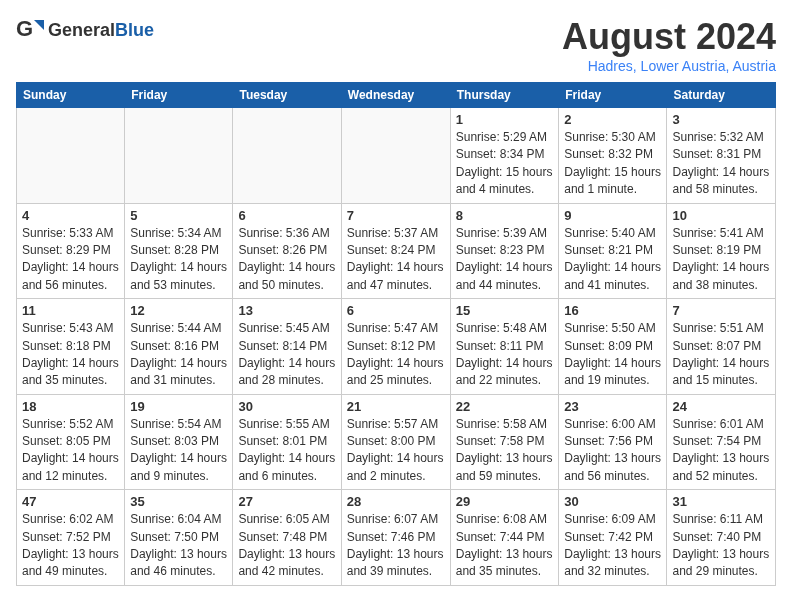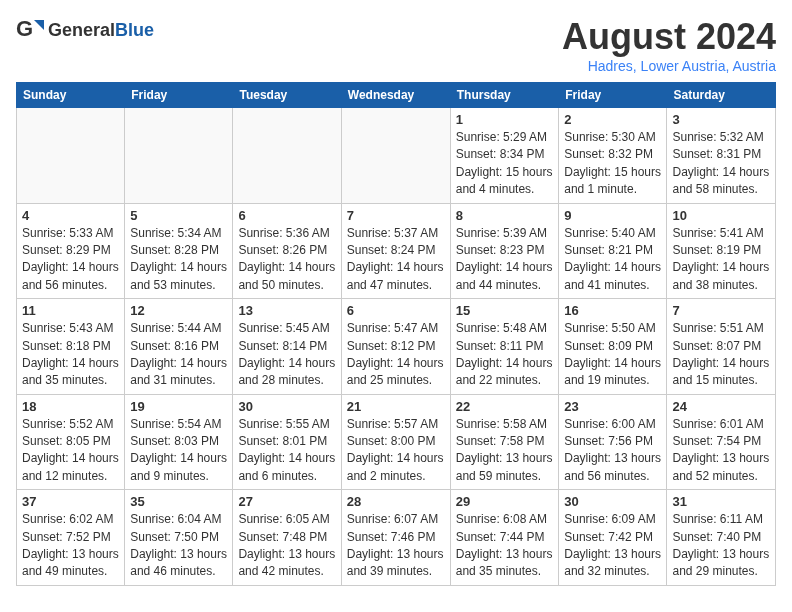--- a/index.html
+++ b/index.html
@@ -213,21 +213,21 @@
           <div class="day-number">23</div>
           <div class="day-info">Sunrise: 6:00 AM<br>Sunset: 7:56 PM<br>Daylight: 13 hours<br>and 56 minutes.</div>
         </td>
         <td>
           <div class="day-number">24</div>
           <div class="day-info">Sunrise: 6:01 AM<br>Sunset: 7:54 PM<br>Daylight: 13 hours<br>and 52 minutes.</div>
         </td>
       </tr>
       <tr class="week-row">
         <td>
-          <div class="day-number">37</div>
+          <div class="day-number">47</div>
           <div class="day-info">Sunrise: 6:02 AM<br>Sunset: 7:52 PM<br>Daylight: 13 hours<br>and 49 minutes.</div>
         </td>
         <td>
           <div class="day-number">35</div>
           <div class="day-info">Sunrise: 6:04 AM<br>Sunset: 7:50 PM<br>Daylight: 13 hours<br>and 46 minutes.</div>
         </td>
         <td>
           <div class="day-number">27</div>
           <div class="day-info">Sunrise: 6:05 AM<br>Sunset: 7:48 PM<br>Daylight: 13 hours<br>and 42 minutes.</div>
         </td>

